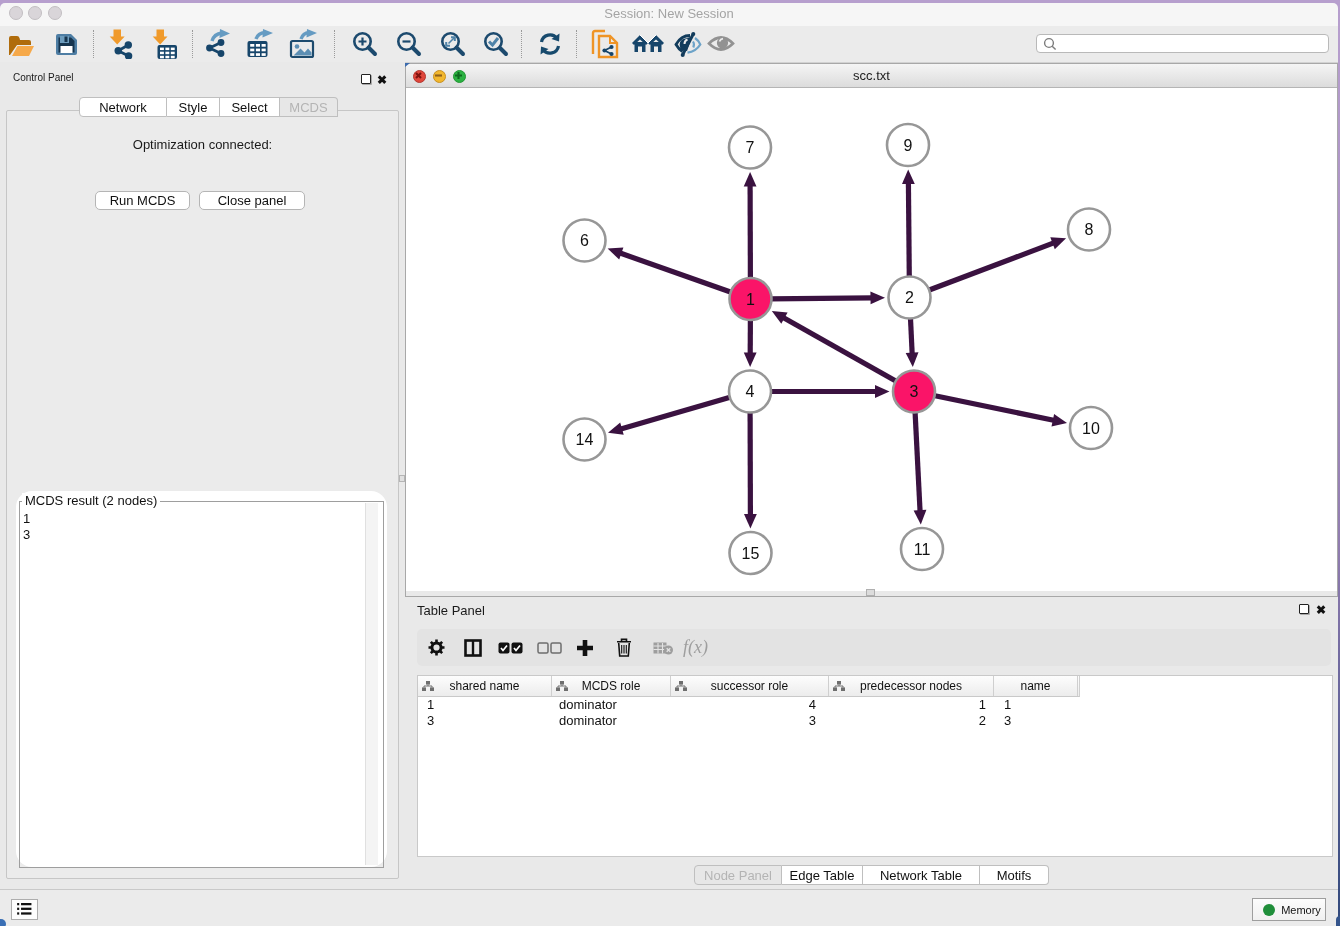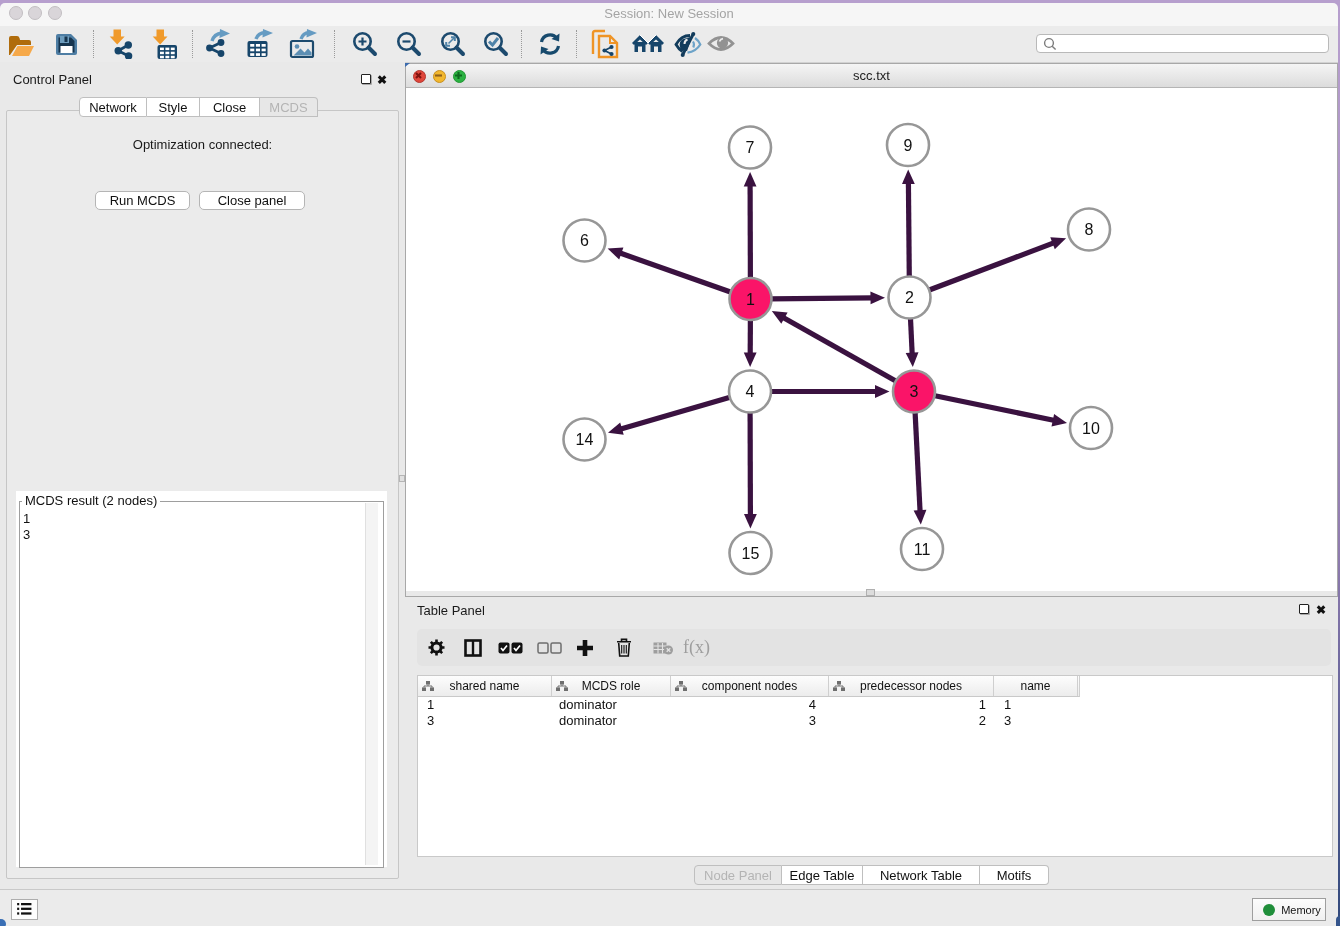--- a/index.html
+++ b/index.html
@@ -11,36 +11,36 @@
  background:#d9d5d9;border:1px solid #c2bec2;}
 #wintitle{position:absolute;left:0;width:100%;text-align:center;top:3px;
  font-size:13px;color:#a4a4a4;}
 #toolbar{left:0;top:26px;width:1338px;height:36px;background:#ebebeb;border-bottom:1px solid #d2d2d2;}
 .tbi{position:absolute;top:0;height:36px;display:flex;align-items:center;justify-content:center;}
 .tsep{position:absolute;top:4px;height:28px;width:0;border-left:1px dotted #9a9a9a;}
 #searchbox{position:absolute;left:1036px;top:8px;width:291px;height:17px;background:#fff;
  border:1px solid #b9b9b9;border-radius:4px;}
 
 #cpanel{left:0;top:62px;width:405px;height:827px;background:#e9e9e9;}
-#cp-head{position:absolute;left:13px;top:10px;font-size:13px;color:#1a1a1a;}
+#cp-head{position:absolute;left:13px;top:10px;font-size:10px;color:#1a1a1a;}
 .sqicon{position:absolute;width:8px;height:8px;border:1.5px solid #222;border-radius:1px;background:#fff;box-shadow:1px 1px 0 #aaa;}
 .xicon{position:absolute;font-size:12px;font-weight:bold;color:#111;line-height:10px;}
 #cp-inner{position:absolute;left:6px;top:48px;width:391px;height:767px;background:#ebebeb;
  border:1px solid #c6c6c6;border-radius:2px;}
 .tabrow{position:absolute;display:flex;}
 .tab{box-sizing:border-box;height:20px;background:#fff;border:1px solid #bfbfbf;border-left:none;
  font-size:13px;color:#111;display:flex;align-items:center;justify-content:center;}
 .tab.first{border-left:1px solid #bfbfbf;border-radius:4px 0 0 4px;}
 .tab.sel{background:#e7e7e7;color:#b4b4b4;border-radius:0 4px 0 0;border-color:#bfbfbf;}
 #optlabel{position:absolute;left:0;top:75px;width:100%;text-align:center;font-size:13px;color:#1a1a1a;}
 #dropdown{position:absolute;left:44px;top:97px;width:294px;height:18px;background:#fff;
  border:1px solid #b2b2b2;border-radius:4px;font-size:13px;color:#111;line-height:18px;padding-left:13px;}
 .btn{position:absolute;height:17px;background:#fff;border:1px solid #b5b5b5;border-radius:5px;
  font-size:13px;color:#111;text-align:center;line-height:17px;}
-#resultbox{position:absolute;left:16px;top:429px;width:371px;height:376px;background:#fff;}
+#resultbox{position:absolute;left:16px;top:429px;width:371px;height:376px;background:#fff;border-radius:16px;}
 #groupbrd{position:absolute;left:3px;top:10px;width:363px;height:365px;border:1px solid #9e9e9e;}
 #grouplabel{position:absolute;left:6px;top:2px;background:#fff;padding:0 3px;font-size:13px;color:#111;}
 #res-scroll{position:absolute;right:9px;top:12px;width:12px;height:362px;background:#f4f4f4;border-left:1px solid #e0e0e0;}
 #splith{position:absolute;left:399px;top:475px;width:6px;height:7px;background:#e0e0e0;border:1px solid #b5b5b5;box-sizing:border-box;}
 
 #netwin{left:405px;top:63px;width:933px;height:534px;border:1px solid #a8a8a8;background:#84cc16;box-sizing:border-box;}
 #nettitle{position:absolute;left:0;top:0;width:100%;height:23px;
  background:linear-gradient(#f5f5f5,#dcdcdc);border-bottom:1px solid #b5b5b5;}
 .mtl{position:absolute;top:6px;width:13px;height:13px;border-radius:50%;box-sizing:border-box;}
 .mtl svg{display:block;margin:-1px 0 0 -1px;}
@@ -242,23 +242,23 @@
   <path d="M9.2,9.2 L12.6,12.6" stroke="#7c7c7c" stroke-width="1.4"></path>
       </svg>
     </div>
 </div>
 <div id="cpanel" class="abs">
  <div id="cp-head">Control Panel</div>
  <div class="sqicon" style="left:361px;top:12px"></div>
  <div class="xicon" style="left:377px;top:13px">✖</div>
  <div id="cp-inner"></div>
  <div class="tabrow" style="left:79px;top:35px">
-  <div class="tab first" style="width:68px">Network</div>
+  <div class="tab first" style="width:88px">Network</div>
   <div class="tab" style="width:53px">Style</div>
-  <div class="tab" style="width:60px">Close</div>
+  <div class="tab" style="width:60px">Select</div>
   <div class="tab sel" style="width:58px">MCDS</div>
  </div>
  <div id="optlabel">Optimization connected:</div>
  <div class="btn" style="left:95px;top:129px;width:93px">Run MCDS</div>
  <div class="btn" style="left:199px;top:129px;width:104px">Close panel</div>
  <div id="resultbox">
   <div id="groupbrd"></div>
   <div id="grouplabel">MCDS result (2 nodes)</div>
   <div style="position:absolute;left:7px;top:20px;font-size:13px;color:#111;line-height:16px">1<br>3</div>
   <div id="res-scroll"></div>
@@ -388,21 +388,21 @@
         </svg>
       </div>
   <div class="tpi" style="left:236px">
         <svg width="21" height="14" viewBox="0 0 21 14">
    <rect x="0.5" y="1.5" width="13" height="11" fill="#9e9e9e"></rect>
    <path d="M0.5,5 H13.5 M0.5,8.5 H13.5 M5,2 V12.5 M9.5,2 V12.5" stroke="#e3e3e3" stroke-width="1.1"></path>
    <circle cx="15.5" cy="9" r="4.5" fill="#9e9e9e"></circle>
    <path d="M13.7,7.2 L17.3,10.8 M17.3,7.2 L13.7,10.8" stroke="#e3e3e3" stroke-width="1.3"></path>
         </svg>
       </div>
-  <div class="tpi" style="left:266px;font-family:'Liberation Serif',serif;font-size:18px;color:#9e9e9e">f(x)</div>
+  <div class="tpi" style="left:266px;font-family:'Liberation Serif',serif;font-style:italic;font-size:18px;color:#9e9e9e">f(x)</div>
  </div>
  <div id="tbl">
   <div id="thead"></div>
   <svg class="treeicon" style="left:4px" viewBox="0 0 12 10" width="12" height="10">
         <g fill="#6e6e6e">
           <rect x="4" y="0" width="4" height="3.6"></rect>
           <rect x="0" y="6.4" width="4" height="3.6"></rect>
           <rect x="8" y="6.4" width="4" height="3.6"></rect>
         </g>
         <path d="M6,3.6 V5 M2,6.4 V5 H10 V6.4" stroke="#6e6e6e" stroke-width="1" fill="none"></path>
@@ -426,21 +426,21 @@
   <svg class="treeicon" style="left:415px" viewBox="0 0 12 10" width="12" height="10">
         <g fill="#6e6e6e">
           <rect x="4" y="0" width="4" height="3.6"></rect>
           <rect x="0" y="6.4" width="4" height="3.6"></rect>
           <rect x="8" y="6.4" width="4" height="3.6"></rect>
         </g>
         <path d="M6,3.6 V5 M2,6.4 V5 H10 V6.4" stroke="#6e6e6e" stroke-width="1" fill="none"></path>
       </svg>
   <div class="th" style="left:0;width:134px">shared name</div>
   <div class="th" style="left:134px;width:119px">MCDS role</div>
-  <div class="th" style="left:253px;width:158px">component nodes</div>
+  <div class="th" style="left:253px;width:158px">successor role</div>
   <div class="th" style="left:411px;width:165px">predecessor nodes</div>
   <div class="th" style="left:576px;width:84px">name</div>
   <div class="td" style="left:9px;top:21px">1</div>
   <div class="td" style="left:141px;top:21px">dominator</div>
   <div class="td" style="left:253px;top:21px;width:145px;text-align:right">4</div>
   <div class="td" style="left:411px;top:21px;width:157px;text-align:right">1</div>
   <div class="td" style="left:586px;top:21px">1</div>
   <div class="td" style="left:9px;top:37px">3</div>
   <div class="td" style="left:141px;top:37px">dominator</div>
   <div class="td" style="left:253px;top:37px;width:145px;text-align:right">3</div>

